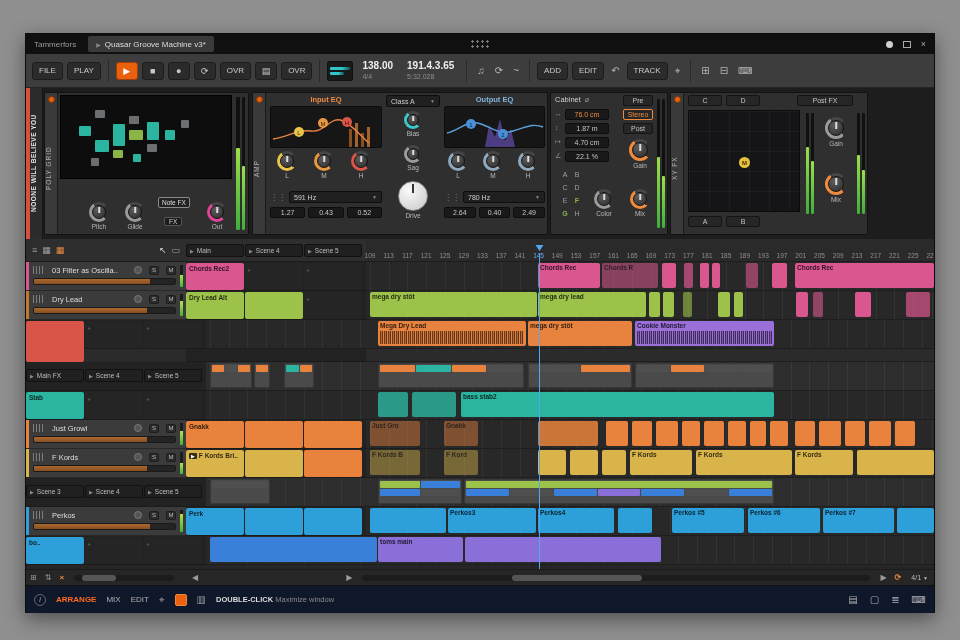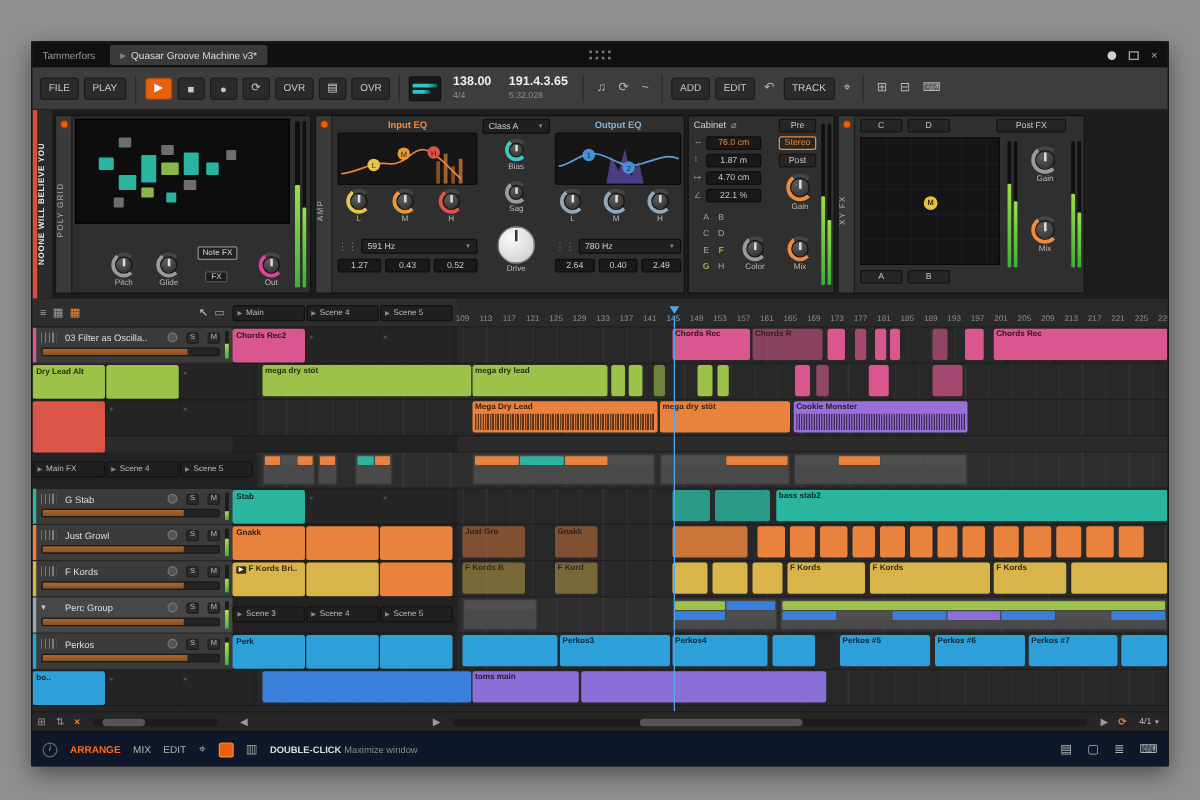--- a/index.html
+++ b/index.html
@@ -559,20 +559,38 @@
               </div>
               <div class="ac" style="left:406px;width:15px;background:#d9568f;">
                 <span class="ac-l"></span>
               </div>
               <div class="ac" style="left:429px;width:139px;background:#d9568f;">
                 <span class="ac-l">Chords Rec</span>
               </div>
             </div>
           </div>
           <div class="row">
+            <div class="tc">
+      <span class="tcol" style="background:#c4762f"></span>
+      <div class="t1">
+                <span class="tic wv"></span>
+                <span class="tn">Dry Lead</span>
+                <span class="tb rnd"></span>
+                <span class="tb">S</span>
+                <span class="tb">M</span>
+              </div>
+      <div class="t2">
+                <div class="fader">
+                  <i style="width:80%"></i>
+                </div>
+              </div>
+      <div class="met">
+                <i style="height:70%"></i>
+              </div>
+    </div>
     <div class="lgrid">
               <div class="lc cl" style="background:#9cc24a"><span>Dry Lead Alt</span></div>
               <div class="lc cl" style="background:#9cc24a"><span></span></div>
               <div class="lc slot">
                 <span class="sg">▸</span>
               </div>
             </div>
     <div class="lane">
               <div class="ac" style="left:4px;width:167px;background:#9cc24a;">
                 <span class="ac-l">mega dry stöt</span>
@@ -696,38 +714,20 @@
                 <div class="seg1">
                   <i style="background:#4f4f4f"></i>
                   <i style="background:#e8833f"></i>
                   <i style="background:#4f4f4f"></i>
                   <i style="background:#4f4f4f"></i>
                 </div>
               </div>
             </div>
           </div>
           <div class="row">
-            <div class="tc">
-      <span class="tcol" style="background:#2bb5a0"></span>
-      <div class="t1">
-                <span class="tic wv"></span>
-                <span class="tn">G Stab</span>
-                <span class="tb rnd"></span>
-                <span class="tb">S</span>
-                <span class="tb">M</span>
-              </div>
-      <div class="t2">
-                <div class="fader">
-                  <i style="width:80%"></i>
-                </div>
-              </div>
-      <div class="met">
-                <i style="height:30%"></i>
-              </div>
-    </div>
     <div class="lgrid">
               <div class="lc cl" style="background:#2bb5a0"><span>Stab</span></div>
               <div class="lc slot">
                 <span class="sg">▸</span>
               </div>
               <div class="lc slot">
                 <span class="sg">▸</span>
               </div>
             </div>
     <div class="lane">
@@ -865,38 +865,20 @@
               </div>
               <div class="ac" style="left:429px;width:58px;background:#d9b44a;">
                 <span class="ac-l">F Kords</span>
               </div>
               <div class="ac" style="left:491px;width:77px;background:#d9b44a;">
                 <span class="ac-l"></span>
               </div>
             </div>
           </div>
           <div class="row grp">
-            <div class="tc">
-      <span class="tcol" style="background:#93a7b5"></span>
-      <div class="t1">
-                <span class="tic fold">▾</span>
-                <span class="tn">Perc Group</span>
-                <span class="tb rnd"></span>
-                <span class="tb">S</span>
-                <span class="tb">M</span>
-              </div>
-      <div class="t2">
-                <div class="fader">
-                  <i style="width:80%"></i>
-                </div>
-              </div>
-      <div class="met">
-                <i style="height:70%"></i>
-              </div>
-    </div>
     <div class="lgrid">
               <div class="lc hdr">
                 <div class="inbar">
                   <span class="hp">▶</span>
                   <span>Scene 3</span>
                 </div>
               </div>
               <div class="lc hdr">
                 <div class="inbar">
                   <span class="hp">▶</span>

